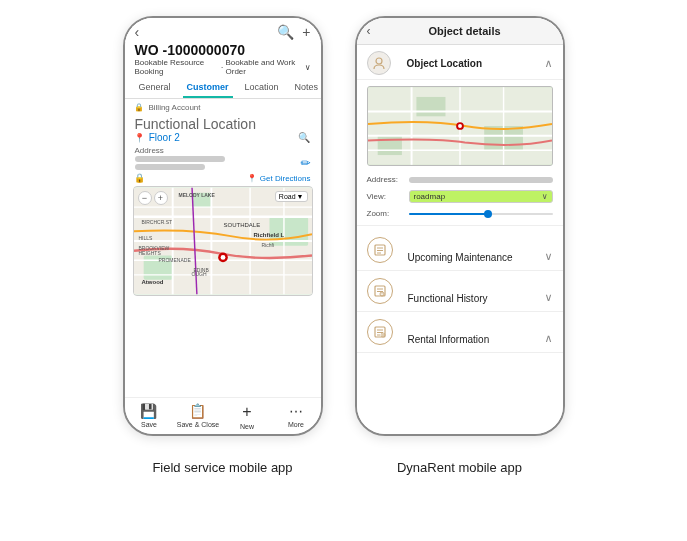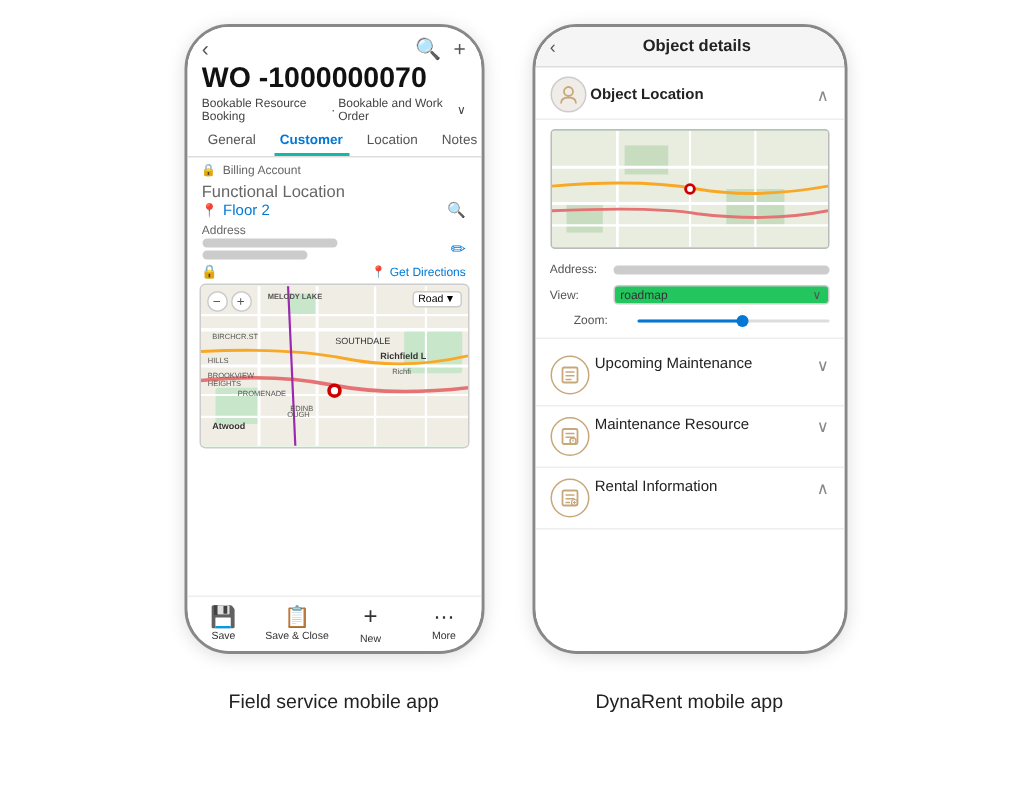--- a/index.html
+++ b/index.html
@@ -73,21 +73,21 @@
       color: #555;
       cursor: pointer;
     }
     .left-header-icons {
       display: flex;
       gap: 8px;
       color: #555;
       font-size: 14px;
     }
     .wo-title {
-      font-size: 19px;
+      font-size: 14px;
       font-weight: 700;
       color: #111;
       padding: 0 10px;
     }
     .wo-subtitle {
       font-size: 8px;
       color: #444;
       padding: 0 10px;
       display: flex;
       align-items: center;
@@ -136,21 +136,21 @@
       height: 10px;
       background: #0078d4;
       border-radius: 2px;
       display: inline-block;
       font-size: 7px;
       color: #fff;
       text-align: center;
       line-height: 10px;
     }
     .func-loc-label {
-      font-size: 11px;
+      font-size: 14px;
       color: #666;
       padding: 3px 10px 0;
     }
     .func-loc-value {
       font-size: 10px;
       color: #0078d4;
       padding: 0 10px;
       display: flex;
       align-items: center;
       justify-content: space-between;
@@ -304,21 +304,21 @@
     .object-location-header {
       display: flex;
       align-items: center;
       justify-content: space-between;
       padding: 6px 10px 4px;
       border-bottom: 1px solid #eee;
     }
     .obj-loc-left {
       display: flex;
       align-items: center;
-      gap: 3px;
+      gap: 16px;
     }
     .obj-loc-avatar {
       width: 24px;
       height: 24px;
       border-radius: 50%;
       background: #f0ede8;
       border: 1px solid #ccc;
       display: flex;
       align-items: center;
       justify-content: center;
@@ -363,21 +363,21 @@
       background: #ccc;
       height: 6px;
       border-radius: 3px;
       flex: 1;
     }
     .right-select {
       display: flex;
       align-items: center;
       border: 1px solid #ccc;
       border-radius: 3px;
-      background: #22c55e;
+      background: #bef264;
       padding: 1px 4px;
       font-size: 8px;
       color: #333;
       flex: 1;
     }
     .right-select-chevron {
       margin-left: auto;
       font-size: 8px;
       color: #555;
     }
@@ -385,21 +385,20 @@
       display: flex;
       align-items: center;
       padding: 3px 10px;
       gap: 6px;
     }
     .right-slider-label {
       font-size: 8px;
       color: #555;
       width: 36px;
       flex-shrink: 0;
-      margin-left: 16px;
     }
     .slider-track {
       flex: 1;
       height: 2px;
       background: #ddd;
       border-radius: 2px;
       position: relative;
     }
     .slider-fill {
       position: absolute;
@@ -425,23 +424,23 @@
       height: 1px;
       background: #eee;
       margin: 4px 0;
     }
 
     .accordion-item {
       border-bottom: 1px solid #eee;
     }
     .accordion-header {
       display: flex;
-      align-items: flex-start;
+      align-items: flex-end;
       padding: 7px 10px;
-      gap: 4px;
+      gap: 15px;
       cursor: pointer;
     }
     .accordion-icon-circle {
       width: 26px;
       height: 26px;
       border-radius: 50%;
       border: 1.5px solid #c8a87a;
       display: flex;
       align-items: center;
       justify-content: center;
@@ -689,21 +688,21 @@
           <div class="accordion-header">
             <div class="accordion-icon-circle">
               <svg width="14" height="14" viewBox="0 0 14 14">
                 <rect x="2" y="2" width="10" height="10" rx="1" fill="none" stroke="#c8a87a" stroke-width="1.2"></rect>
                 <line x1="4" y1="5" x2="10" y2="5" stroke="#c8a87a" stroke-width="1"></line>
                 <line x1="4" y1="7.5" x2="10" y2="7.5" stroke="#c8a87a" stroke-width="1"></line>
                 <circle cx="9" cy="10" r="2" fill="none" stroke="#c8a87a" stroke-width="1"></circle>
                 <line x1="9" y1="9" x2="9" y2="10.5" stroke="#c8a87a" stroke-width="0.8"></line>
               </svg>
             </div>
-            <span class="accordion-title">Maintenance Resource</span>
+            <span class="accordion-title">Functional History</span>
             <span class="accordion-chevron">∨</span>
           </div>
         </div>
 
         <div class="accordion-item">
           <div class="accordion-header">
             <div class="accordion-icon-circle">
               <svg width="14" height="14" viewBox="0 0 14 14">
                 <rect x="2" y="2" width="10" height="10" rx="1" fill="none" stroke="#c8a87a" stroke-width="1.2"></rect>
                 <line x1="4" y1="5" x2="10" y2="5" stroke="#c8a87a" stroke-width="1"></line>

